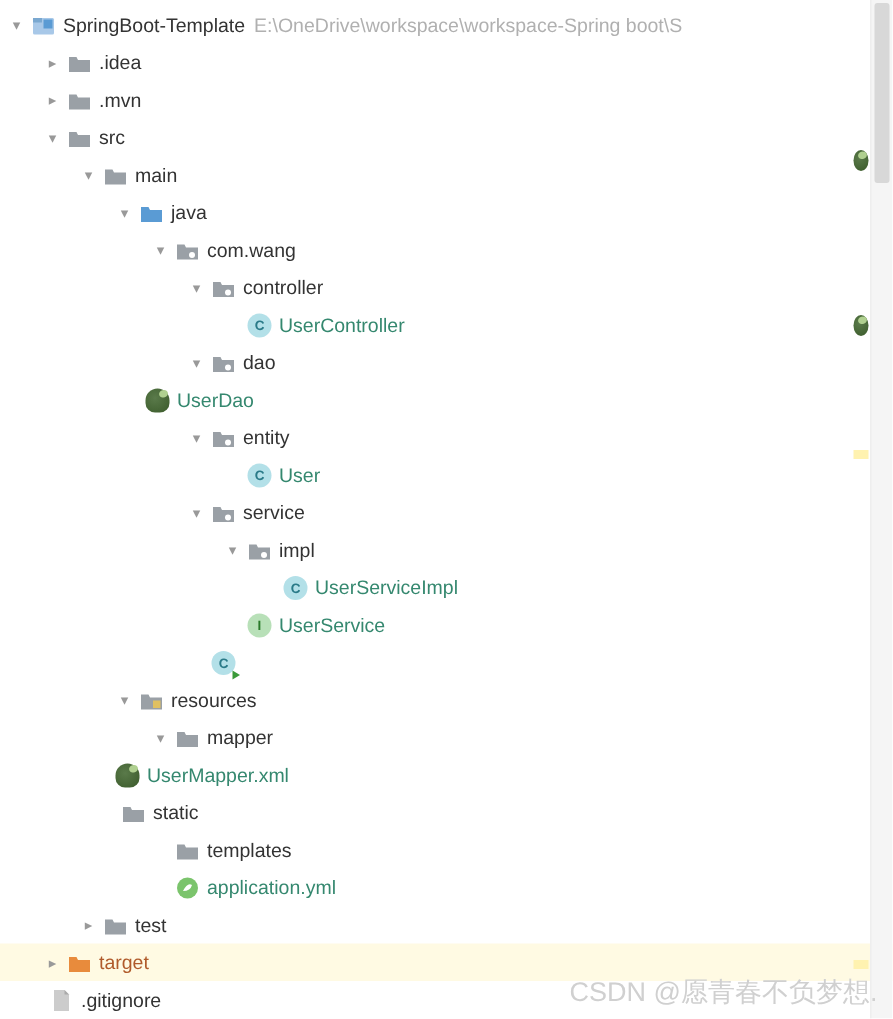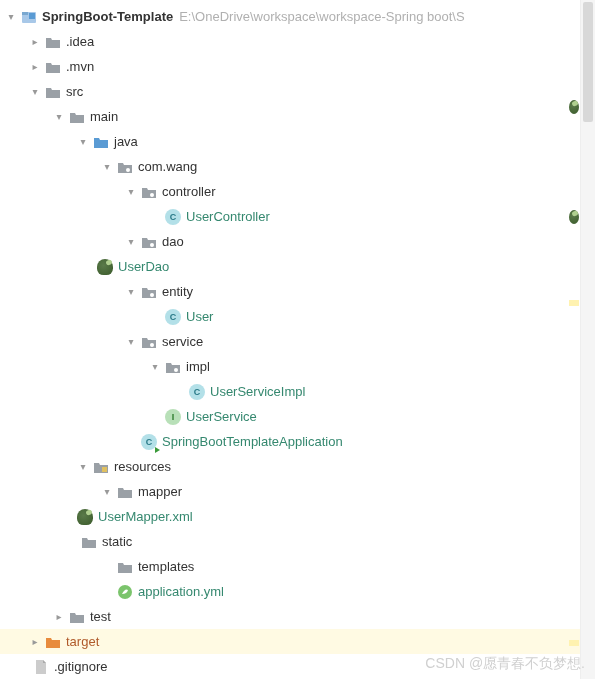--- a/index.html
+++ b/index.html
@@ -46,28 +46,28 @@
   }
   .folder { fill: #9aa0a6; }
   .folder.blue { fill: #5a9bd4; }
   .folder.orange { fill: #e88b3c; }
   .c-circle { width:16px; height:16px; border-radius:50%; background:#b3e0e8; color:#2a7a88; font-size:9px; font-weight:bold; display:flex; align-items:center; justify-content:center; }
   .i-circle { width:16px; height:16px; border-radius:50%; background:#b8e0b8; color:#2a7a2a; font-size:9px; font-weight:bold; display:flex; align-items:center; justify-content:center; }
   .bean { width:16px; height:16px; background:radial-gradient(circle at 40% 40%, #5a7a4a, #3a5a2a); border-radius:50% 50% 40% 40%; position:relative; }
   .bean::after { content:""; position:absolute; top:1px; right:1px; width:6px; height:5px; background:#b0d090; border-radius:50%; transform:rotate(-20deg); }
   .label { color: #333; }
   .label.green { color: #35886f; }
-  .label.bold { font-weight: bold; }
+  .label.bold { font-weight: normal; }
   .path { color: #b0b0b0; margin-left: 6px; font-size:13px;text-align:right; }
   .watermark {
     position: absolute;
     bottom: 6px;
     right: 10px;
     color: #d0d0d0;
-    font-size: 14px;
+    font-size: 18px;
   }
   .scrollbar { position:absolute; right:0; top:0; width:15px; height:100%; background:#f5f5f5; border-left:1px solid #eee;}
   .scrollbar .thumb { position:absolute; left:2px; right:2px; top:2px; height:120px; background:#d8d8d8; border-radius:2px;}
   .gutter { position:absolute; right:16px; top:0; width:10px; height:100%; }
   .mark { position:absolute; left:0; width:10px; height:14px; }
   .mark.bean { background:radial-gradient(circle at 40% 40%, #5a7a4a, #3a5a2a); border-radius:50%; }
   .mark.yellow { background:#fff2b0; height:6px; }
 </style>
 </head>
 <body>
@@ -241,21 +241,20 @@
         <span class="i-circle">I</span>
       </span>
     <span class="label green">UserService</span>
   </div>
 
   <div class="row" style="padding-left:124px">
     <span class="chevron blank">▸</span>
     <span class="icon">
         <span class="c-circle" style="position:relative">C<span style="position:absolute;right:-3px;bottom:-3px;width:0;height:0;border-left:5px solid #3a9a3a;border-top:3px solid transparent;border-bottom:3px solid transparent"></span></span>
       </span>
-    <span class="label green">SpringBootTemplateApplication</span>
   </div>
 
   <div class="row" style="padding-left:76px">
     <span class="chevron">▾</span>
     <span class="icon">
         <svg width="16" height="14">
           <path class="folder" d="M1 3 L6 3 L7 5 L15 5 L15 13 L1 13 Z"></path>
           <rect x="9" y="7" width="5" height="5" fill="#e0c060"></rect>
         </svg>
       </span>

